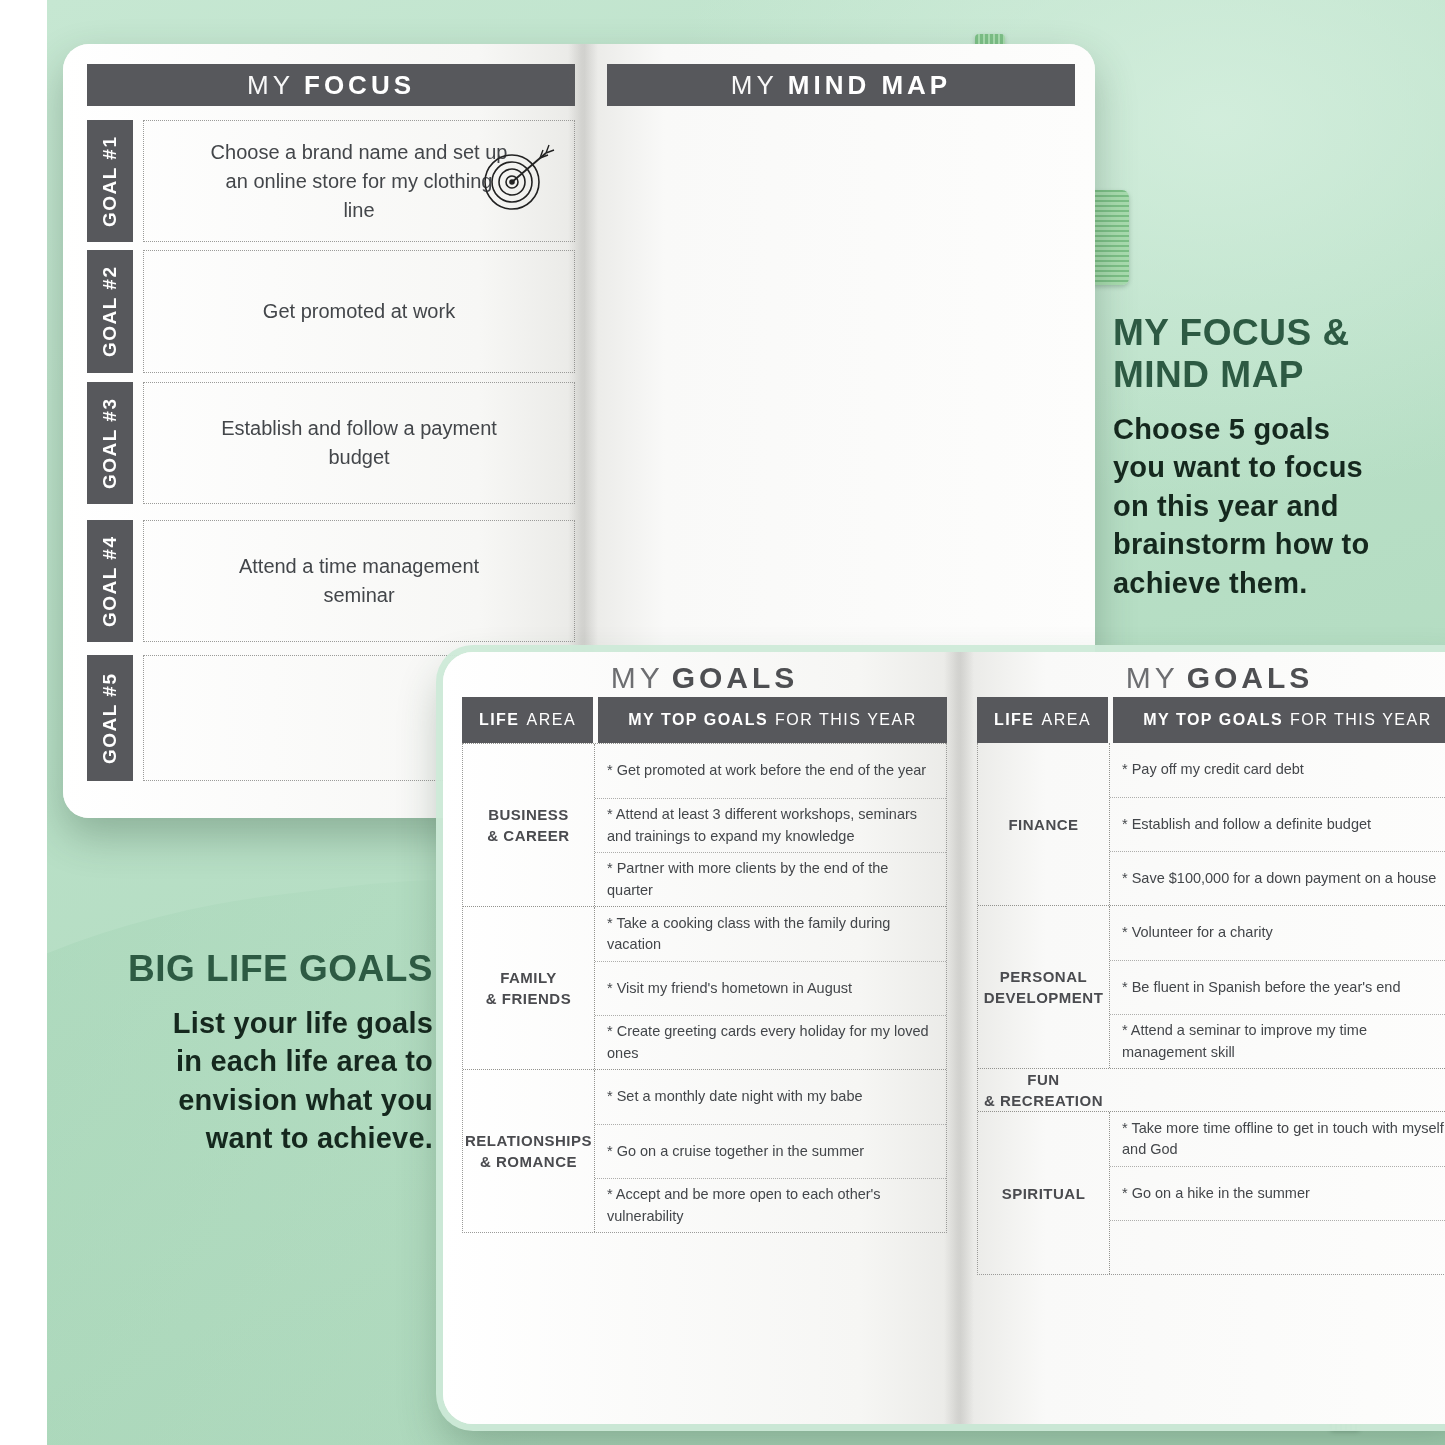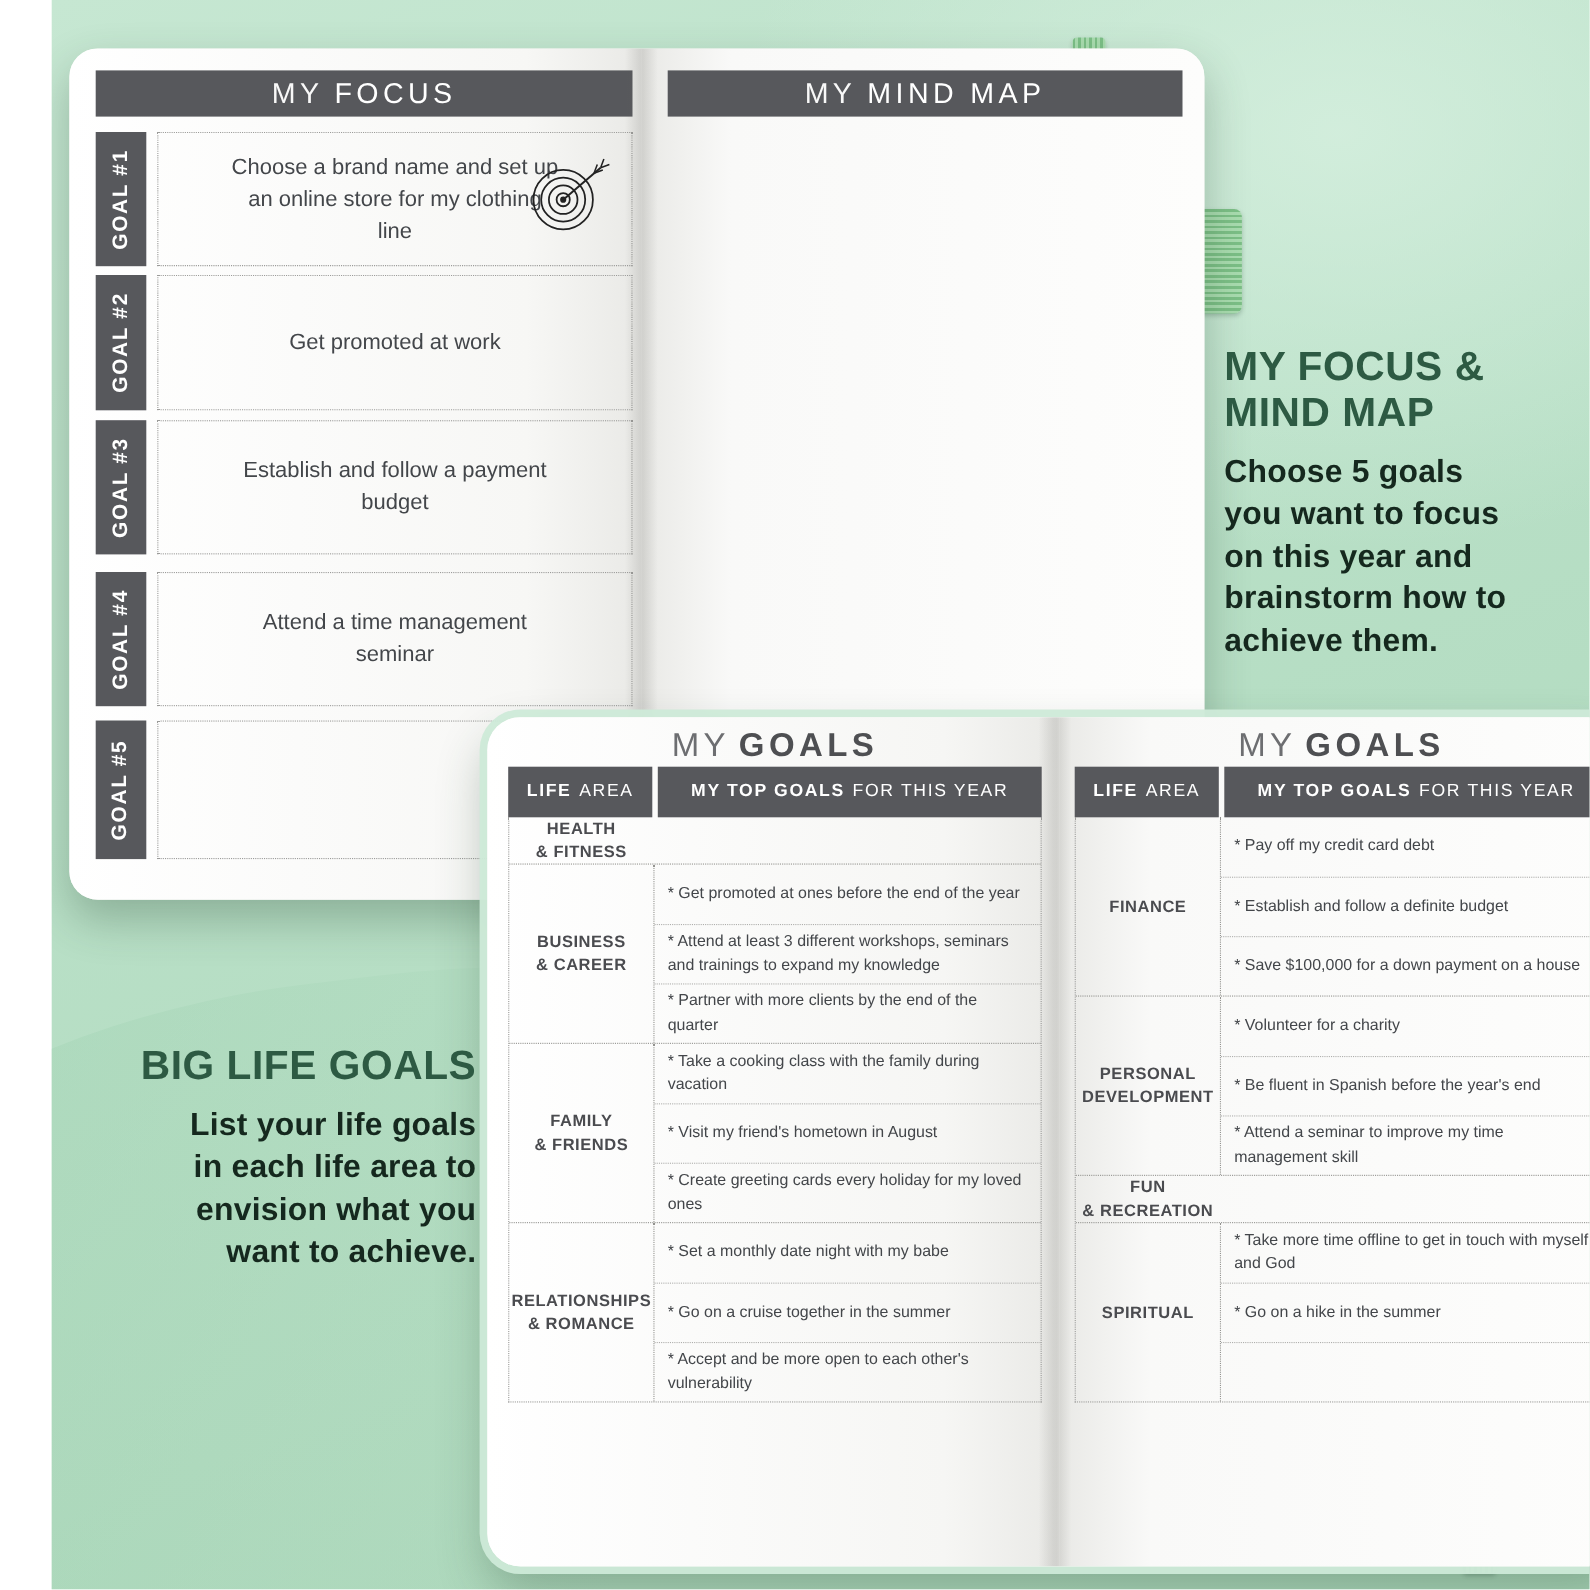--- a/index.html
+++ b/index.html
@@ -32,21 +32,21 @@
   .page-right{left:520px;width:512px;background:linear-gradient(to right,#e9e9e6 0%,#f9f9f8 16%,#fdfdfc 100%);}
   .spine{position:absolute;top:0;height:100%;width:30px;z-index:2;pointer-events:none;
     background:linear-gradient(to right,rgba(0,0,0,0),rgba(95,95,90,.16) 45%,rgba(115,115,110,.2) 55%,rgba(0,0,0,0));}
   .spine-focus{left:505px;}
   .spine-goals{left:501px;}
 
   
   .hdr-bar{position:absolute;height:42px;background:#57585c;color:#ffffff;display:flex;
     align-items:center;justify-content:center;letter-spacing:4px;font-size:26px;}
   .hdr-light{font-weight:400;opacity:.96;margin-right:10px;}
-  .hdr-bold{font-weight:400;}
+  .hdr-bold{font-weight:700;}
 
   
   .goal-row{position:absolute;left:0;width:520px;}
   .goal-label{position:absolute;left:24px;width:46px;background:#57585c;color:#fff;
     display:flex;align-items:center;justify-content:center;font-weight:700;font-size:19px;
     letter-spacing:1.5px;writing-mode:vertical-rl;transform:rotate(180deg);}
   .goal-box{position:absolute;left:80px;width:432px;border:1.5px dotted #9b9b99;box-sizing:border-box;
     display:flex;align-items:center;justify-content:center;text-align:center;padding:0 64px;}
   .goal-text{font-size:20px;line-height:1.45;max-width:300px;}
   .target-wrap{position:absolute;right:16px;top:50%;transform:translateY(-50%);}
@@ -287,29 +287,27 @@
     <div class="ghead" style="left:19px;width:131px;z-index:2;">
       <span class="b">LIFE</span>
         <span class="r">AREA</span>
     </div>
     <div class="ghead" style="left:155px;width:349px;z-index:2;">
       <span class="b">MY TOP GOALS</span>
         <span class="r">FOR THIS YEAR</span>
     </div>
     <div id="gbody-left" class="gbody" style="left:19px;z-index:2;">
         <div class="area-row">
-          <div class="area-label">HEALTH
-&amp; FITNESS</div>
         </div>
         <div class="area-row">
           <div class="area-label">BUSINESS
 &amp; CAREER</div>
           <div class="area-items">
             <div class="area-item">
-              <span class="hw item-text">* Get promoted at ones before the end of the year</span>
+              <span class="hw item-text">* Get promoted at work before the end of the year</span>
             </div>
             <div class="area-item">
               <span class="hw item-text">* Attend at least 3 different workshops, seminars and trainings to expand my knowledge</span>
             </div>
             <div class="area-item">
               <span class="hw item-text">* Partner with more clients by the end of the quarter</span>
             </div>
           </div>
         </div>
         <div class="area-row">

